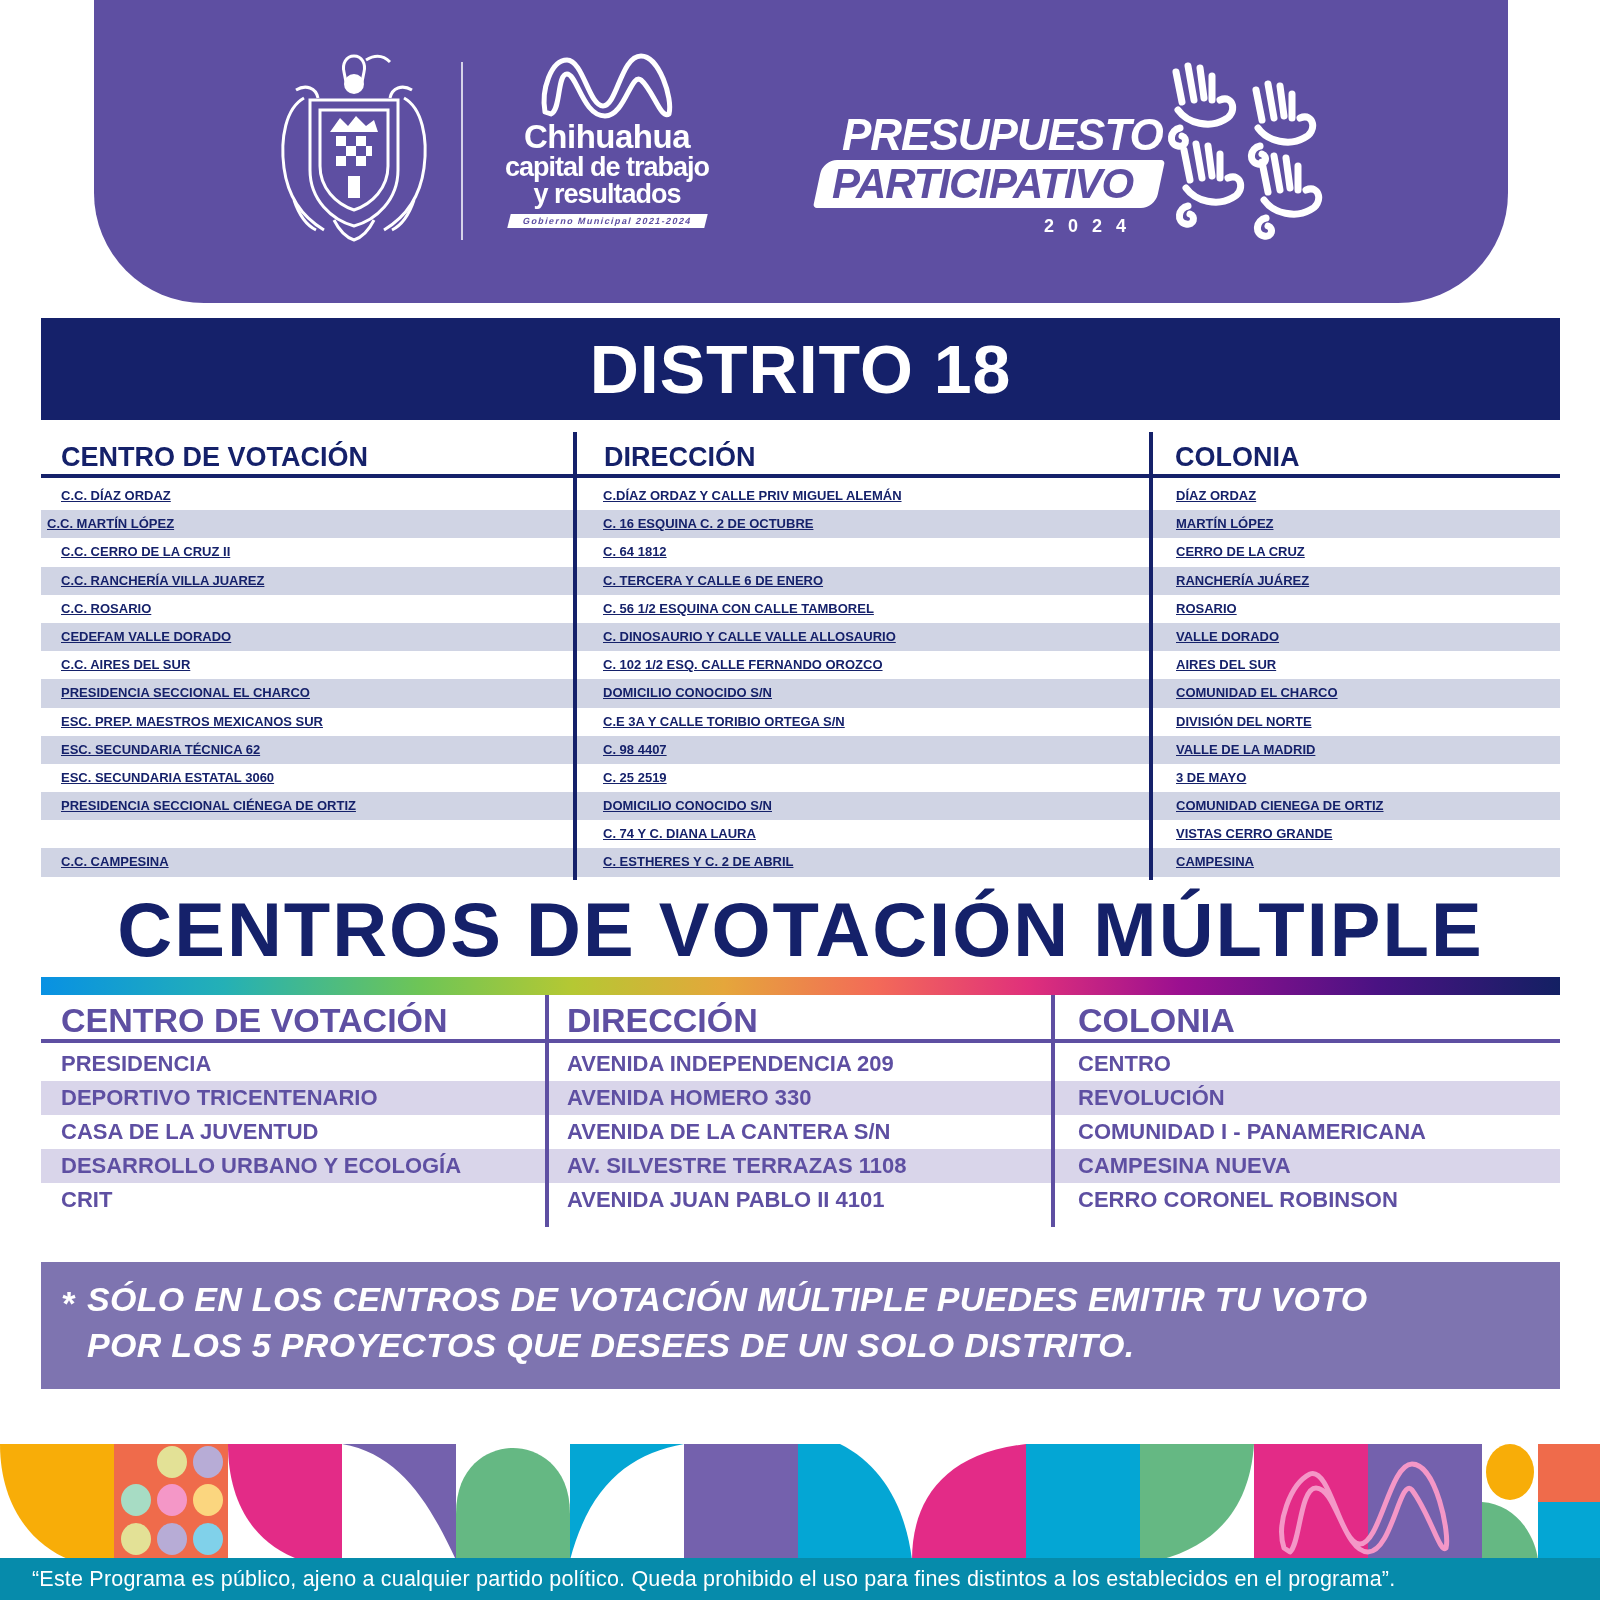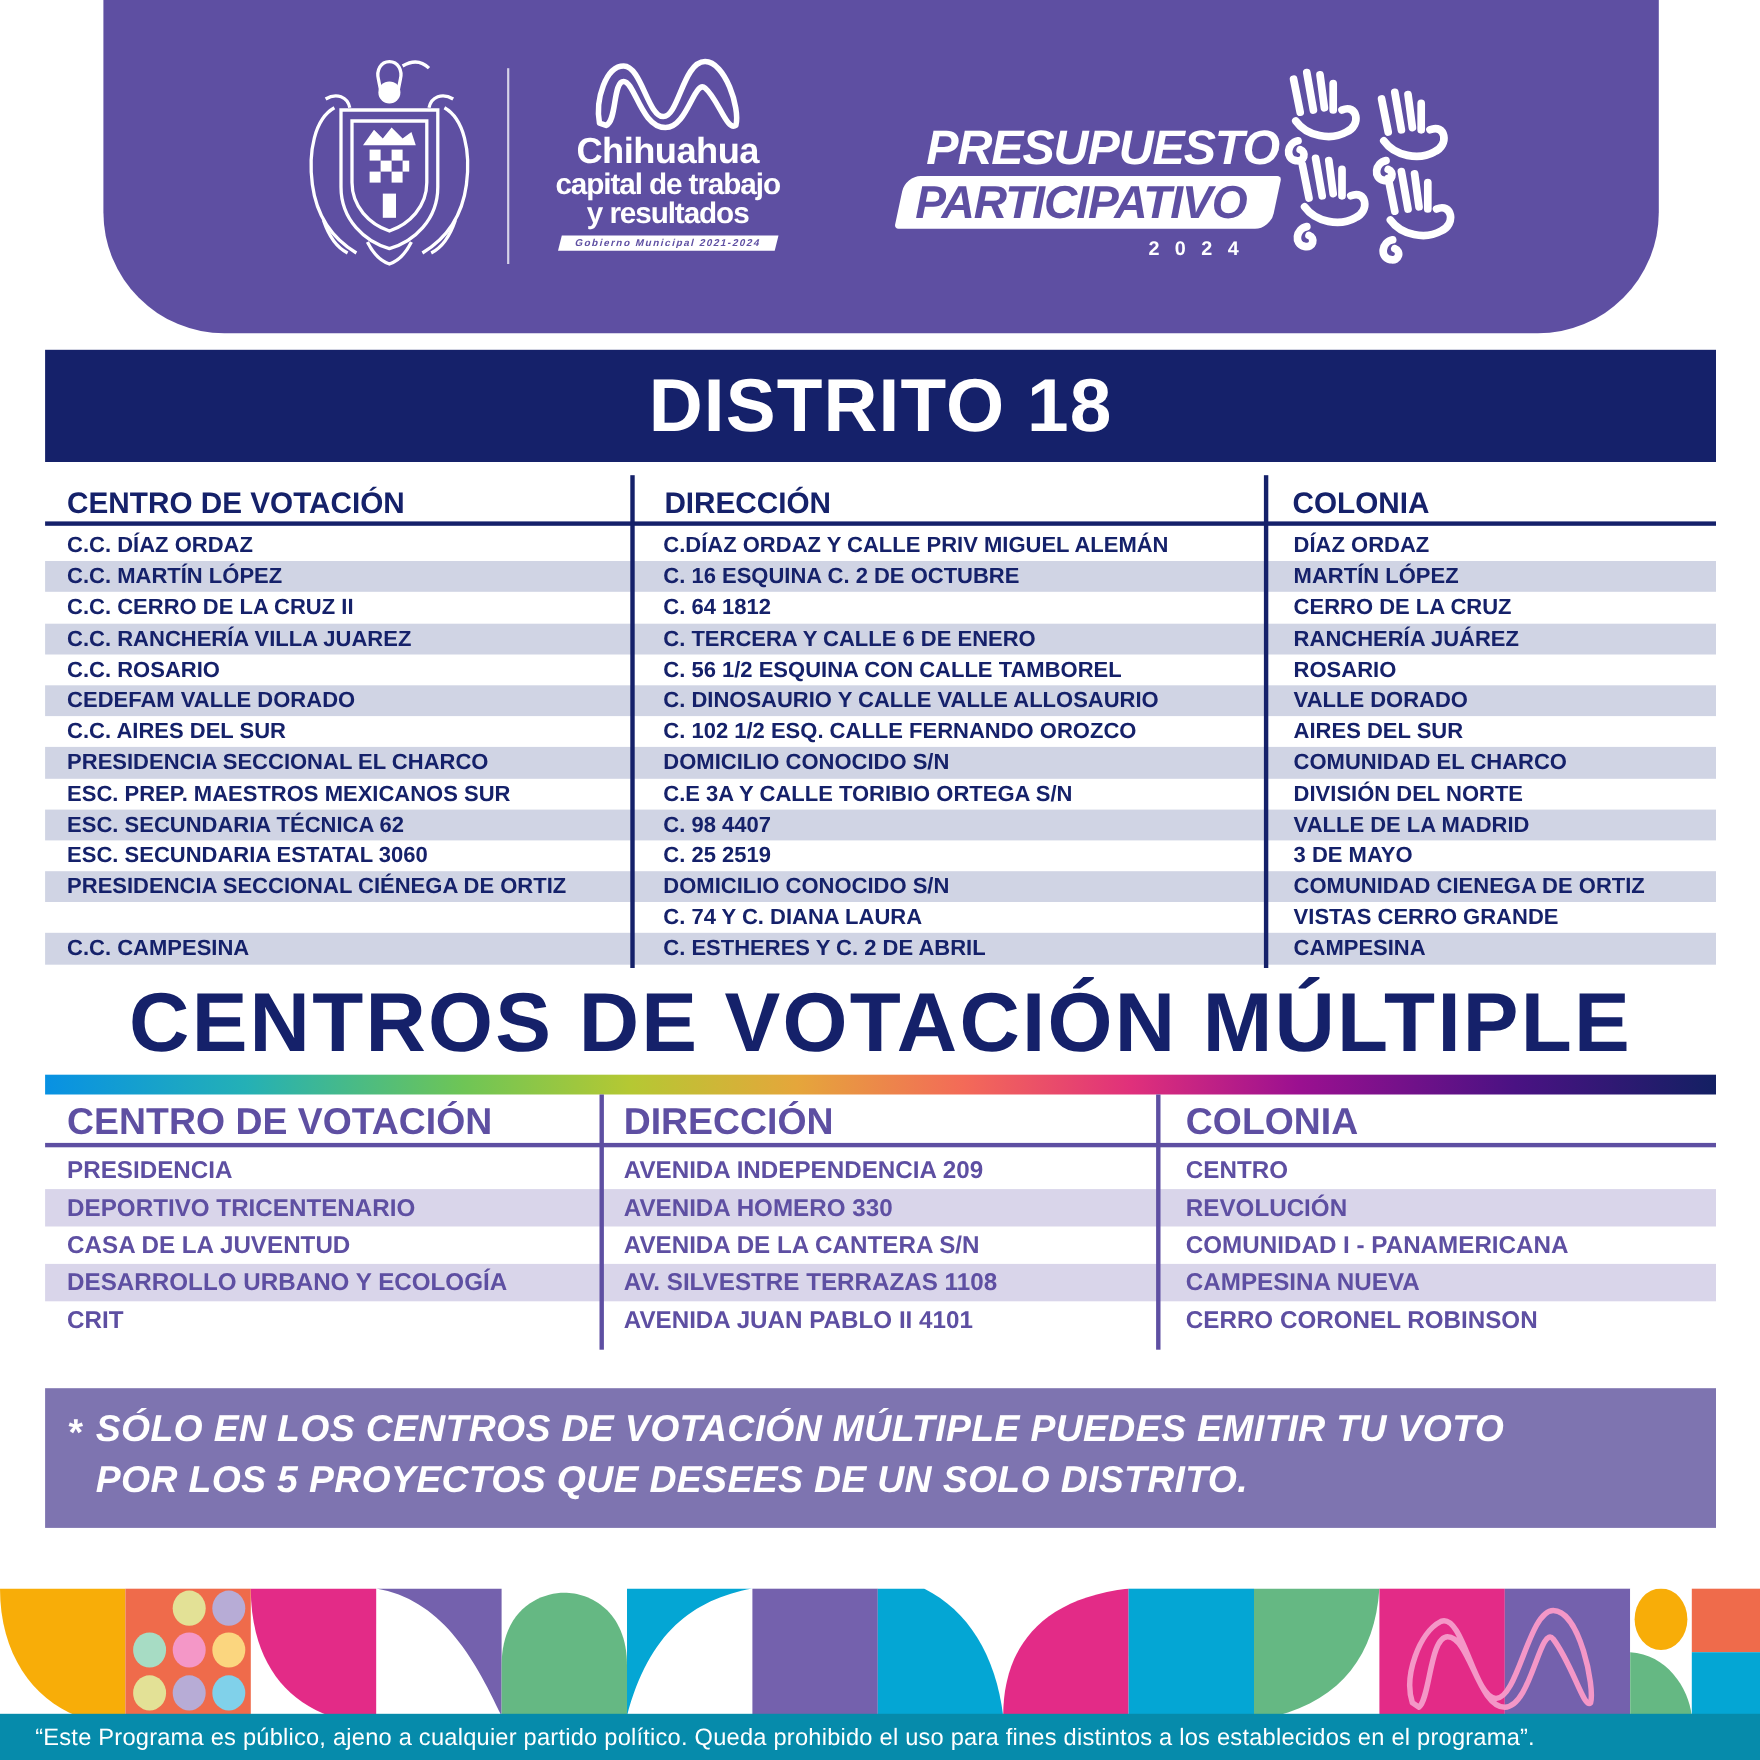--- a/index.html
+++ b/index.html
@@ -39,21 +39,21 @@
   }
   .tbl { position: absolute; left: 41px; width: 1519px; }
   .tbl-d { top: 432px; }
   .col-head { position: absolute; font-weight: 700; }
   .tbl-d .col-head { top: 10px; font-size: 27px; color: #15216a; }
   .hline-d { position: absolute; left: 0; top: 42px; width: 1519px; height: 4px; background: #15216a; }
   .vline-d { position: absolute; width: 4px; background: #15216a; }
   .rows-d { position: absolute; left: 0; top: 50px; width: 1519px; }
   .row-d { height: 28.2px; width: 1519px; position: relative; }
   .row-d.alt { background: #d0d4e4; }
-  .cell-d { position: absolute; top: 0; line-height: 28px; font-size: 20px; font-weight: 700; color: #15216a; white-space: nowrap; }
+  .cell-d { position: absolute; top: 0; line-height: 28px; font-size: 13px; font-weight: 700; color: #15216a; white-space: nowrap; text-decoration: underline; }
   .multi-heading {
     position: absolute; left: 41px; top: 888px; width: 1519px; text-align: center;
     font-weight: 700; font-size: 76px; line-height: 84px; color: #15216a; letter-spacing: 2px;
   }
   .rainbow {
     position: absolute; left: 41px; top: 977px; width: 1519px; height: 18px;
     background: linear-gradient(90deg, #0891e3 0%, #24b0b6 12%, #6ec556 25%, #b5c833 35%, #e5a63b 45%, #f36a58 55%, #e0307b 65%, #9b1090 75%, #4a1283 88%, #132063 100%);
   }
   .tbl-m { top: 995px; }
   .tbl-m .col-head { top: 6px; font-size: 34px; color: #5e4fa2; }
@@ -150,21 +150,21 @@
   <div class="col-head" style="left:1134px;">COLONIA</div>
   <div class="hline-d"></div>
 
   <div class="rows-d">
     <div class="row-d">
       <span class="cell-d" style="left:20px">C.C. DÍAZ ORDAZ</span>
       <span class="cell-d" style="left:562px">C.DÍAZ ORDAZ Y CALLE PRIV MIGUEL ALEMÁN</span>
       <span class="cell-d" style="left:1135px">DÍAZ ORDAZ</span>
     </div>
     <div class="row-d alt">
-      <span class="cell-d" style="left:20px">C.C. MARTÍN LÓPEZ</span>
+      <span class="cell-d" style="left:6px">C.C. MARTÍN LÓPEZ</span>
       <span class="cell-d" style="left:562px">C. 16 ESQUINA C. 2 DE OCTUBRE</span>
       <span class="cell-d" style="left:1135px">MARTÍN LÓPEZ</span>
     </div>
     <div class="row-d">
       <span class="cell-d" style="left:20px">C.C. CERRO DE LA CRUZ II</span>
       <span class="cell-d" style="left:562px">C. 64 1812</span>
       <span class="cell-d" style="left:1135px">CERRO DE LA CRUZ</span>
     </div>
     <div class="row-d alt">
       <span class="cell-d" style="left:20px">C.C. RANCHERÍA VILLA JUAREZ</span>

